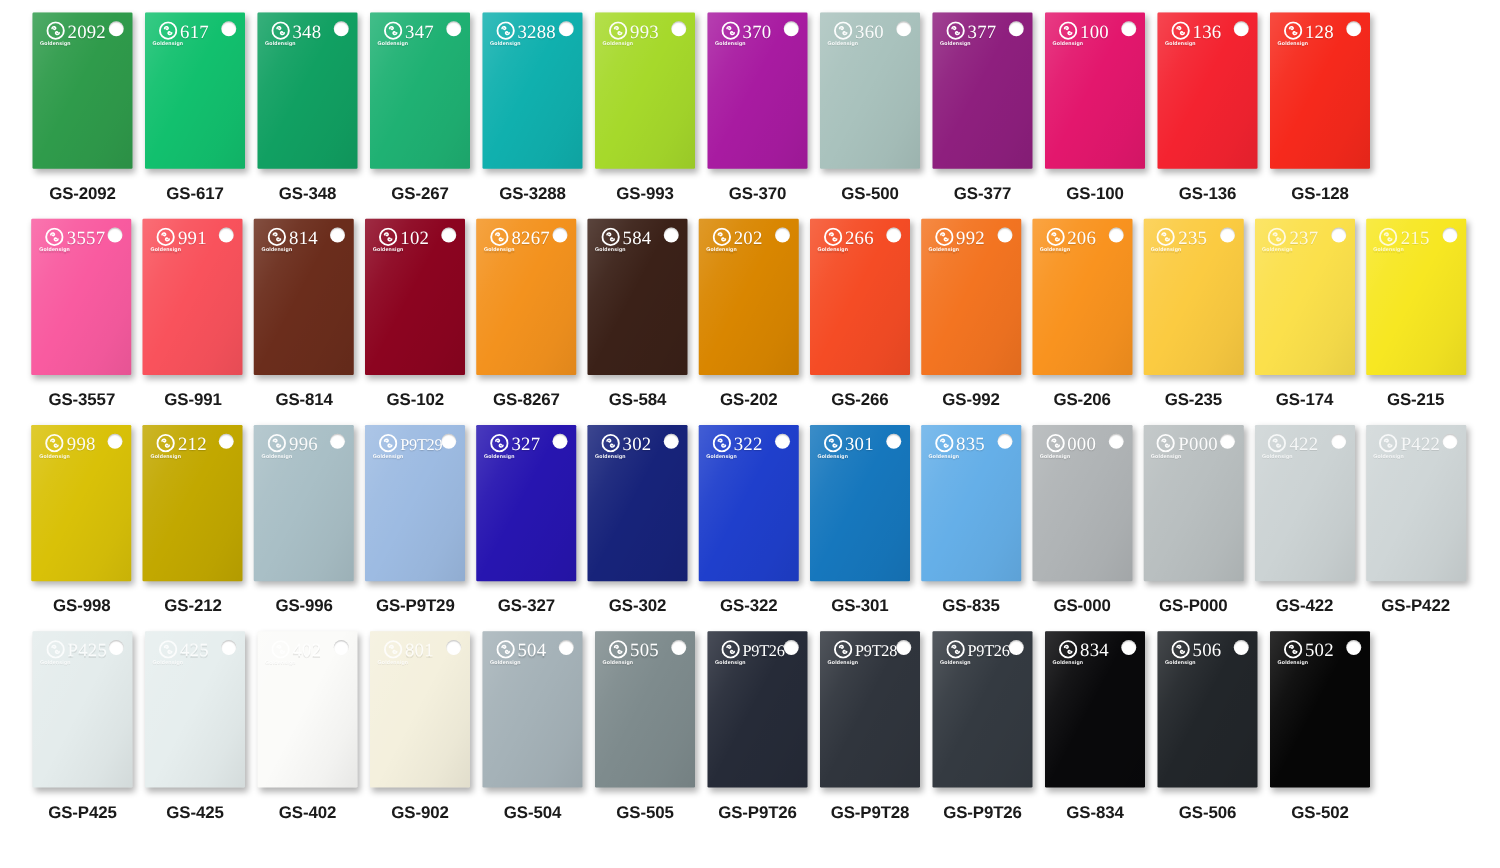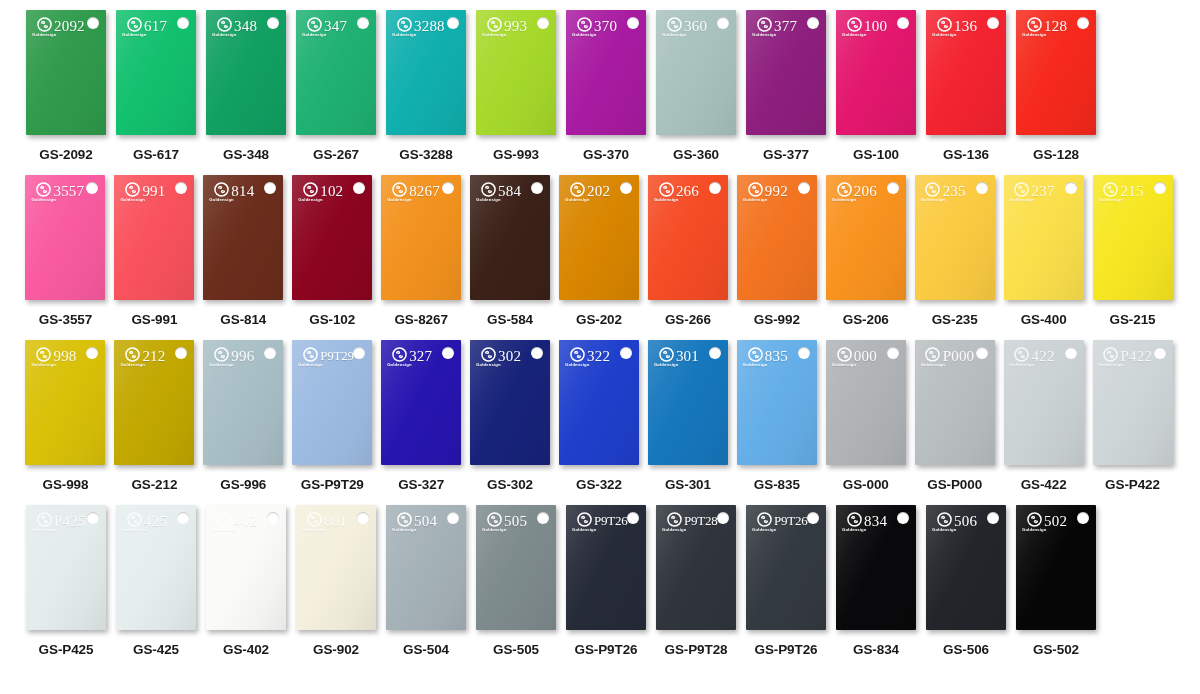--- a/index.html
+++ b/index.html
@@ -221,21 +221,21 @@
             <svg width="15" height="15" viewBox="0 0 24 24" aria-hidden="true">
               <circle cx="12" cy="12" r="10.5" fill="none" stroke="currentColor" stroke-width="2.4"></circle>
               <path d="M7.4 9.4c0-1.6 1.5-2.6 3.1-2.2 1.3.3 1.8 1.5 1.4 2.4-.5 1-2 1-2.5.2" fill="none" stroke="currentColor" stroke-width="2" stroke-linecap="round"></path>
               <path d="M16.6 14.6c0 1.6-1.5 2.6-3.1 2.2-1.3-.3-1.8-1.5-1.4-2.4.5-1 2-1 2.5-.2" fill="none" stroke="currentColor" stroke-width="2" stroke-linecap="round"></path>
             </svg>
             <div class="wordmark">Goldensign</div>
           </div>
           <div class="code" style="color: rgba(255, 255, 255, 0.95); opacity: 1; text-shadow: rgba(0, 0, 0, 0.1) 0px 1px 0px;">360</div>
           <div class="hole"></div>
         </div>
-        <div class="label">GS-360</div>
+        <div class="label">GS-500</div>
       </div>
       <div class="cell">
         <div class="swatch" style="background: rgb(142, 31, 126);">
           <div class="brand" style="color: rgb(255, 255, 255); opacity: 1; text-shadow: rgba(0, 0, 0, 0.18) 0px 1px 1px;">
             <svg width="15" height="15" viewBox="0 0 24 24" aria-hidden="true">
               <circle cx="12" cy="12" r="10.5" fill="none" stroke="currentColor" stroke-width="2.4"></circle>
               <path d="M7.4 9.4c0-1.6 1.5-2.6 3.1-2.2 1.3.3 1.8 1.5 1.4 2.4-.5 1-2 1-2.5.2" fill="none" stroke="currentColor" stroke-width="2" stroke-linecap="round"></path>
               <path d="M16.6 14.6c0 1.6-1.5 2.6-3.1 2.2-1.3-.3-1.8-1.5-1.4-2.4.5-1 2-1 2.5-.2" fill="none" stroke="currentColor" stroke-width="2" stroke-linecap="round"></path>
             </svg>
             <div class="wordmark">Goldensign</div>
@@ -463,21 +463,21 @@
             <svg width="15" height="15" viewBox="0 0 24 24" aria-hidden="true">
               <circle cx="12" cy="12" r="10.5" fill="none" stroke="currentColor" stroke-width="2.4"></circle>
               <path d="M7.4 9.4c0-1.6 1.5-2.6 3.1-2.2 1.3.3 1.8 1.5 1.4 2.4-.5 1-2 1-2.5.2" fill="none" stroke="currentColor" stroke-width="2" stroke-linecap="round"></path>
               <path d="M16.6 14.6c0 1.6-1.5 2.6-3.1 2.2-1.3-.3-1.8-1.5-1.4-2.4.5-1 2-1 2.5-.2" fill="none" stroke="currentColor" stroke-width="2" stroke-linecap="round"></path>
             </svg>
             <div class="wordmark">Goldensign</div>
           </div>
           <div class="code" style="color: rgba(255, 255, 255, 0.95); opacity: 0.85; text-shadow: rgba(0, 0, 0, 0.1) 0px 1px 0px;">237</div>
           <div class="hole"></div>
         </div>
-        <div class="label">GS-400</div>
+        <div class="label">GS-174</div>
       </div>
       <div class="cell">
         <div class="swatch" style="background: rgb(247, 231, 34);">
           <div class="brand" style="color: rgba(255, 255, 255, 0.95); opacity: 0.85; text-shadow: rgba(0, 0, 0, 0.1) 0px 1px 0px;">
             <svg width="15" height="15" viewBox="0 0 24 24" aria-hidden="true">
               <circle cx="12" cy="12" r="10.5" fill="none" stroke="currentColor" stroke-width="2.4"></circle>
               <path d="M7.4 9.4c0-1.6 1.5-2.6 3.1-2.2 1.3.3 1.8 1.5 1.4 2.4-.5 1-2 1-2.5.2" fill="none" stroke="currentColor" stroke-width="2" stroke-linecap="round"></path>
               <path d="M16.6 14.6c0 1.6-1.5 2.6-3.1 2.2-1.3-.3-1.8-1.5-1.4-2.4.5-1 2-1 2.5-.2" fill="none" stroke="currentColor" stroke-width="2" stroke-linecap="round"></path>
             </svg>
             <div class="wordmark">Goldensign</div>

